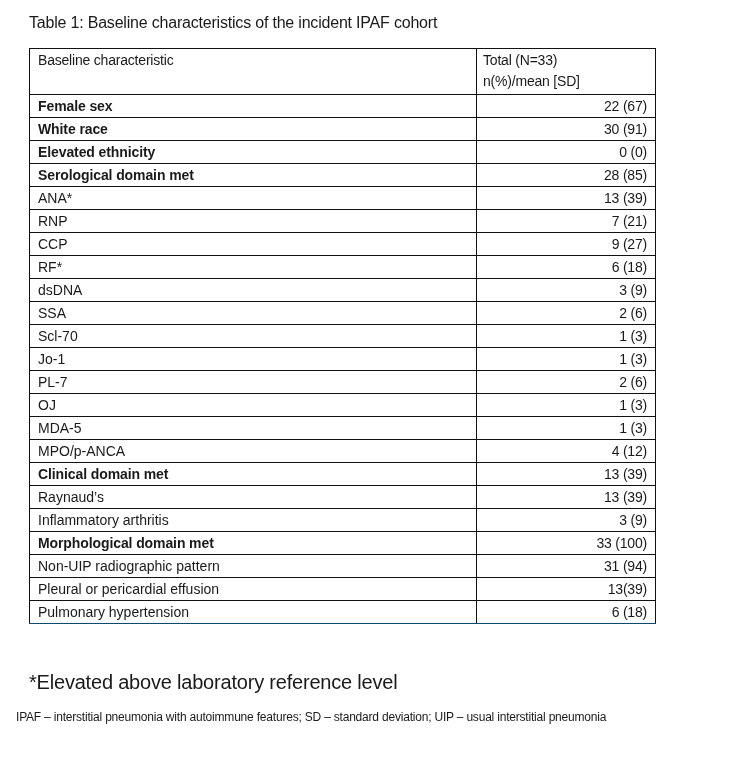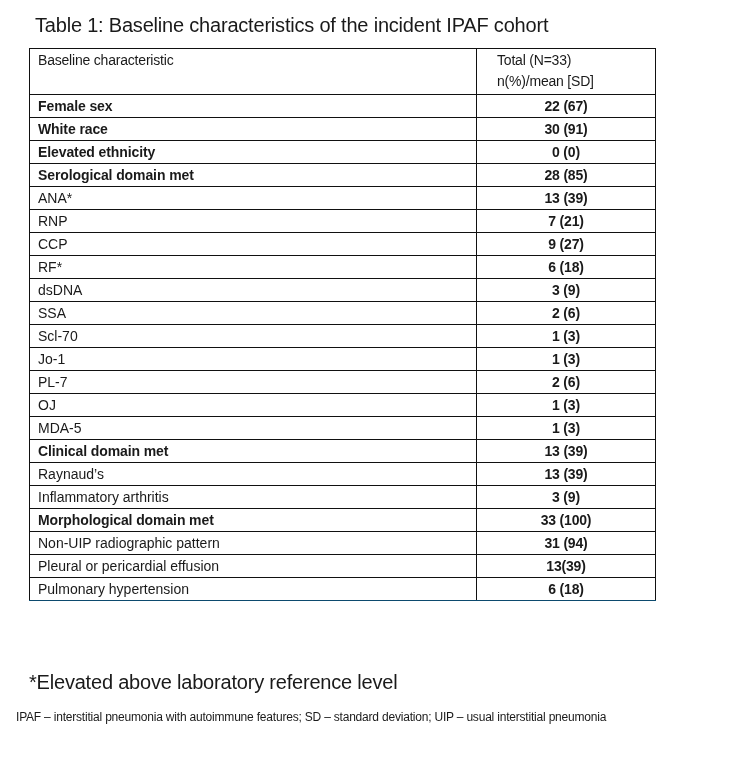--- a/index.html
+++ b/index.html
@@ -1,39 +1,39 @@
 <!DOCTYPE html>
 <html><head>
   <meta charset="utf-8">
   <style>
     html, body { margin: 0; padding: 0; background: #ffffff; }
     body {
       width: 733px; height: 757px; position: relative; overflow: hidden;
       font-family: "Liberation Sans", sans-serif; color: #1a1a1a;
     }
     .caption {
-      position: absolute; left: 35px; top: 14px;
-      font-size: 20px; letter-spacing: -0.2px; text-align: right;
+      position: absolute; left: 29px; top: 14px;
+      font-size: 16px; letter-spacing: -0.2px; text-align: right;
     }
     table.baseline {
       position: absolute; left: 29px; top: 48px;
       border-collapse: collapse; table-layout: fixed;
       width: 626px;
     }
     table.baseline col.c1 { width: 447px; }
     table.baseline col.c2 { width: 179px; }
     table.baseline td, table.baseline th {
       border: 1px solid #111;
       height: 22px; padding: 0 8px; font-size: 14px;
       font-weight: normal; text-align: left; vertical-align: middle;
       line-height: 22px; white-space: nowrap;
     }
     table.baseline thead th { vertical-align: top; height: 44px; padding-top: 1px; line-height: 21px; letter-spacing: -0.2px; margin-top: 12px; }
-    table.baseline thead th.val { padding-left: 20px; }
-    table.baseline td.val { text-align: center; letter-spacing: -0.2px; font-weight: bold; }
+    table.baseline thead th.val { padding-left: 6px; }
+    table.baseline td.val { text-align: right; letter-spacing: -0.2px; }
     table.baseline tr.main td.label { font-weight: bold; letter-spacing: -0.1px; }
     table.baseline tr.sub td.label { padding-right: 9px; }
     table.baseline tr.last td { border-bottom: 1px solid #0c4a6e; }
     .footnote {
       position: absolute; left: 29px; top: 671px;
       font-size: 20px; letter-spacing: -0.2px;
     }
     .abbrev {
       position: absolute; left: 16px; top: 706px; width: 690px;
       font-size: 12px; line-height: 22px; letter-spacing: -0.2px;
@@ -112,20 +112,24 @@
         <td class="val">2 (6)</td>
       </tr>
     <tr class="sub">
         <td class="label">OJ</td>
         <td class="val">1 (3)</td>
       </tr>
     <tr class="sub">
         <td class="label">MDA-5</td>
         <td class="val">1 (3)</td>
       </tr>
+    <tr class="sub">
+        <td class="label">MPO/p-ANCA</td>
+        <td class="val">4 (12)</td>
+      </tr>
     <tr class="main">
         <td class="label">Clinical domain met</td>
         <td class="val">13 (39)</td>
       </tr>
     <tr class="sub">
         <td class="label">Raynaud’s</td>
         <td class="val">13 (39)</td>
       </tr>
     <tr class="sub">
         <td class="label">Inflammatory arthritis</td>

